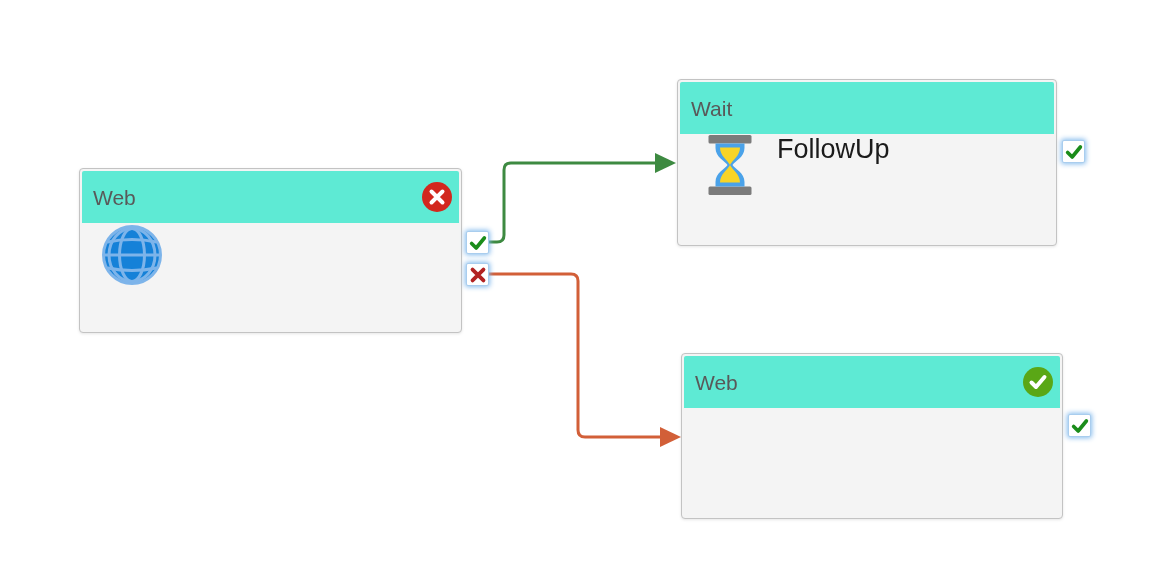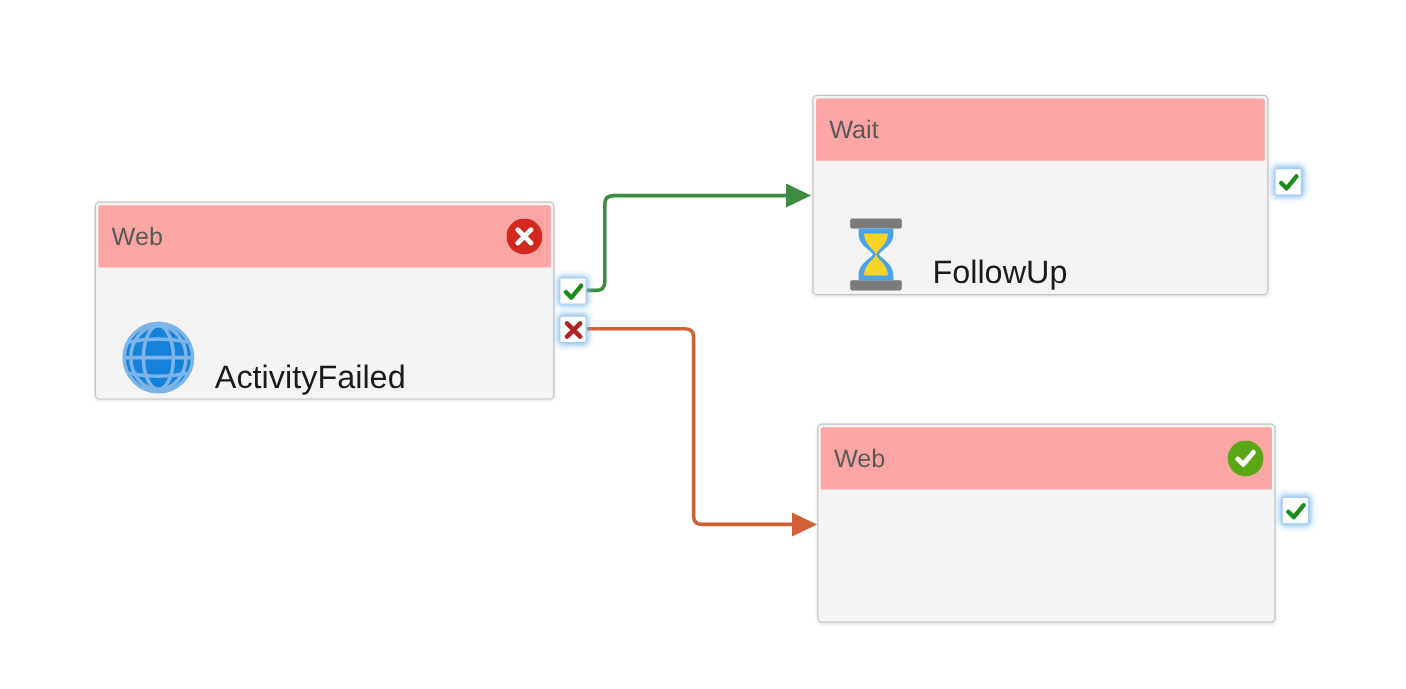--- a/index.html
+++ b/index.html
@@ -7,28 +7,28 @@
     position:relative;width:1172px;height:574px;background:#ffffff;
     font-family:"Liberation Sans",sans-serif;overflow:hidden;
   }
   .connectors{position:absolute;left:0;top:0;z-index:1;}
   .node{
     position:absolute;z-index:2;box-sizing:border-box;
     background:#f4f4f4;border:1px solid #c3c3c3;border-radius:4px;
     padding:2px;box-shadow:0 1px 3px rgba(0,0,0,.10);cursor:pointer;
   }
   .node-header{
-    position:relative;height:52px;background:#fca5a5;
+    position:relative;height:52px;background:#5eead4;
     border-radius:2px 2px 0 0;display:flex;align-items:center;padding:0 11px;
     box-sizing:border-box;
   }
   .node-type{font-size:21px;color:#595959;line-height:1;}
   .badge{position:absolute;right:7px;top:11px;width:30px;height:30px;}
   .node-body{
-    display:flex;align-items:flex-end;padding-left:17px;
+    display:flex;align-items:flex-start;padding-left:17px;
     height:calc(100% - 52px);box-sizing:border-box;
   }
   .icon-box{width:66px;display:flex;justify-content:center;align-items:center;flex-shrink:0;}
   .node-name{margin-left:14px;font-size:27px;color:#1b1b1b;white-space:nowrap;}
   .port{
     position:absolute;z-index:3;width:23px;height:23px;box-sizing:border-box;
     background:#ffffff;border:1px solid #a9cdee;border-radius:2px;
     box-shadow:0 0 5px 1px rgba(128,184,236,.95);
     display:flex;align-items:center;justify-content:center;cursor:pointer;
   }
@@ -63,21 +63,20 @@
       <span class="icon-box">
         <svg viewBox="0 0 64 64" width="64" height="64">
           <circle cx="32" cy="32" r="28.5" stroke-width="3" stroke="#7db4ea" fill="#1581d8"></circle>
           <ellipse cx="32" cy="32" rx="12.5" ry="26.5" fill="none" stroke="#7db4ea" stroke-width="3"></ellipse>
           <ellipse cx="32" cy="32" rx="23" ry="26.5" fill="none" stroke="#7db4ea" stroke-width="3"></ellipse>
           <path d="M 7.5 19 Q 32 14 56.5 19" fill="none" stroke="#7db4ea" stroke-width="3"></path>
           <path d="M 3.5 32 L 60.5 32" fill="none" stroke="#7db4ea" stroke-width="3"></path>
           <path d="M 7.5 45 Q 32 50 56.5 45" fill="none" stroke="#7db4ea" stroke-width="3"></path>
         </svg>
       </span>
-      <span class="node-name">ActivityFailed</span>
     </div>
   </div>
 
   <div class="node" style="left:677px;top:79px;width:380px;height:167px">
     <div class="node-header">
       <span class="node-type">Wait</span>
     </div>
     <div class="node-body">
       <span class="icon-box">
         <svg viewBox="0 0 46 62" width="46" height="62">

